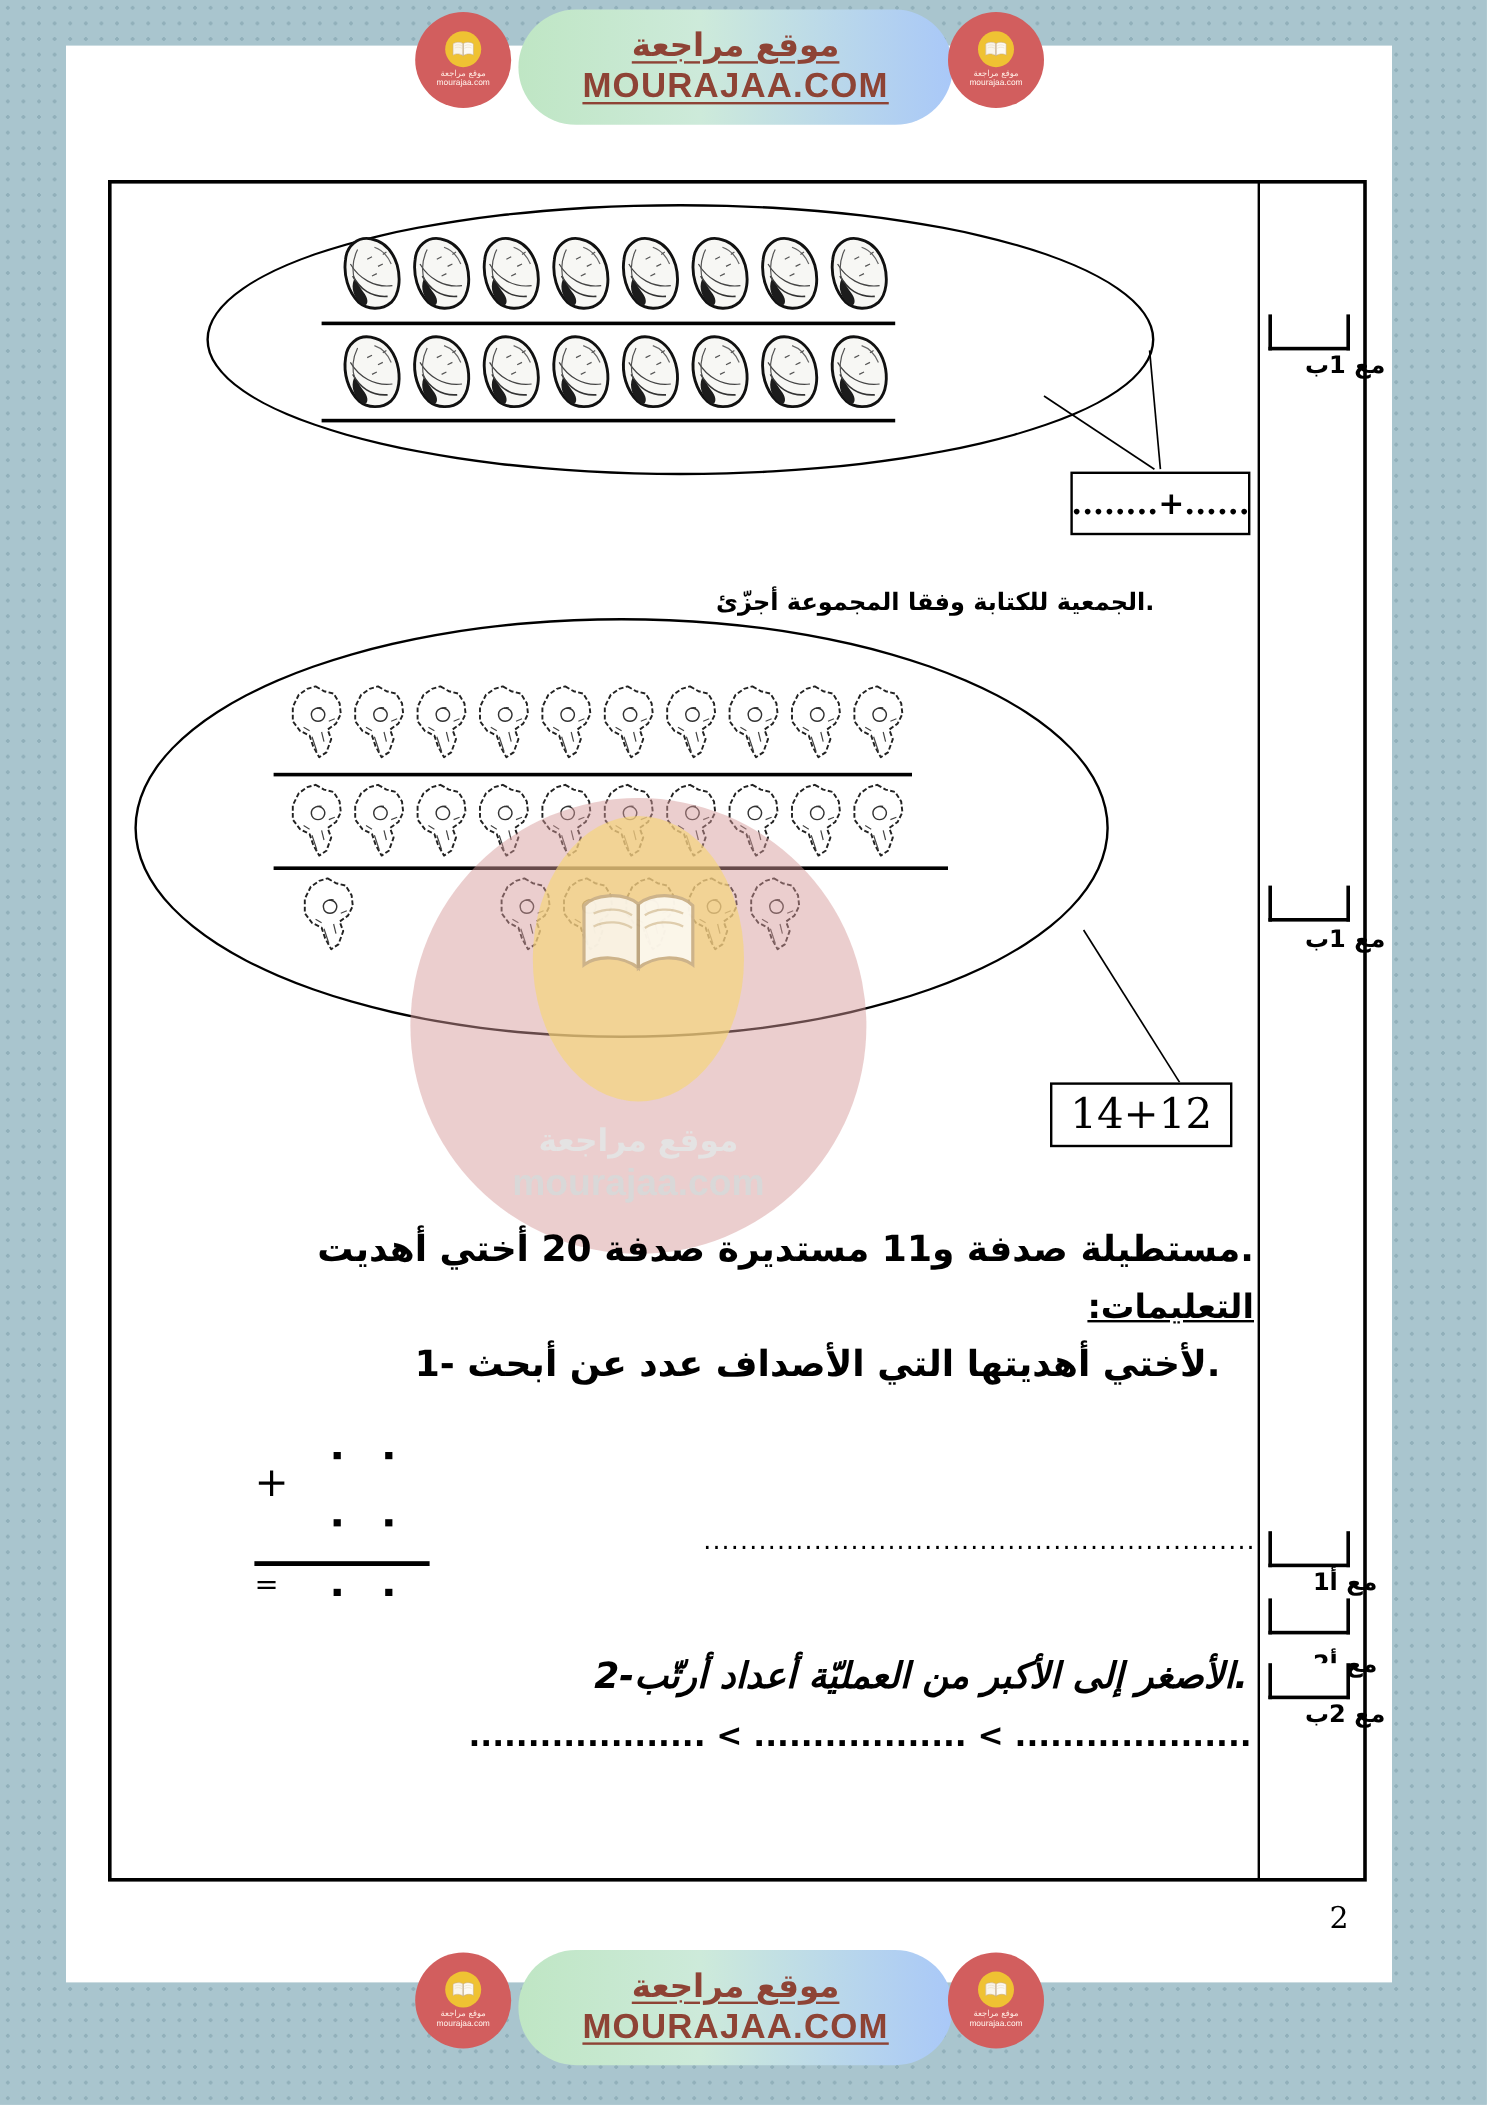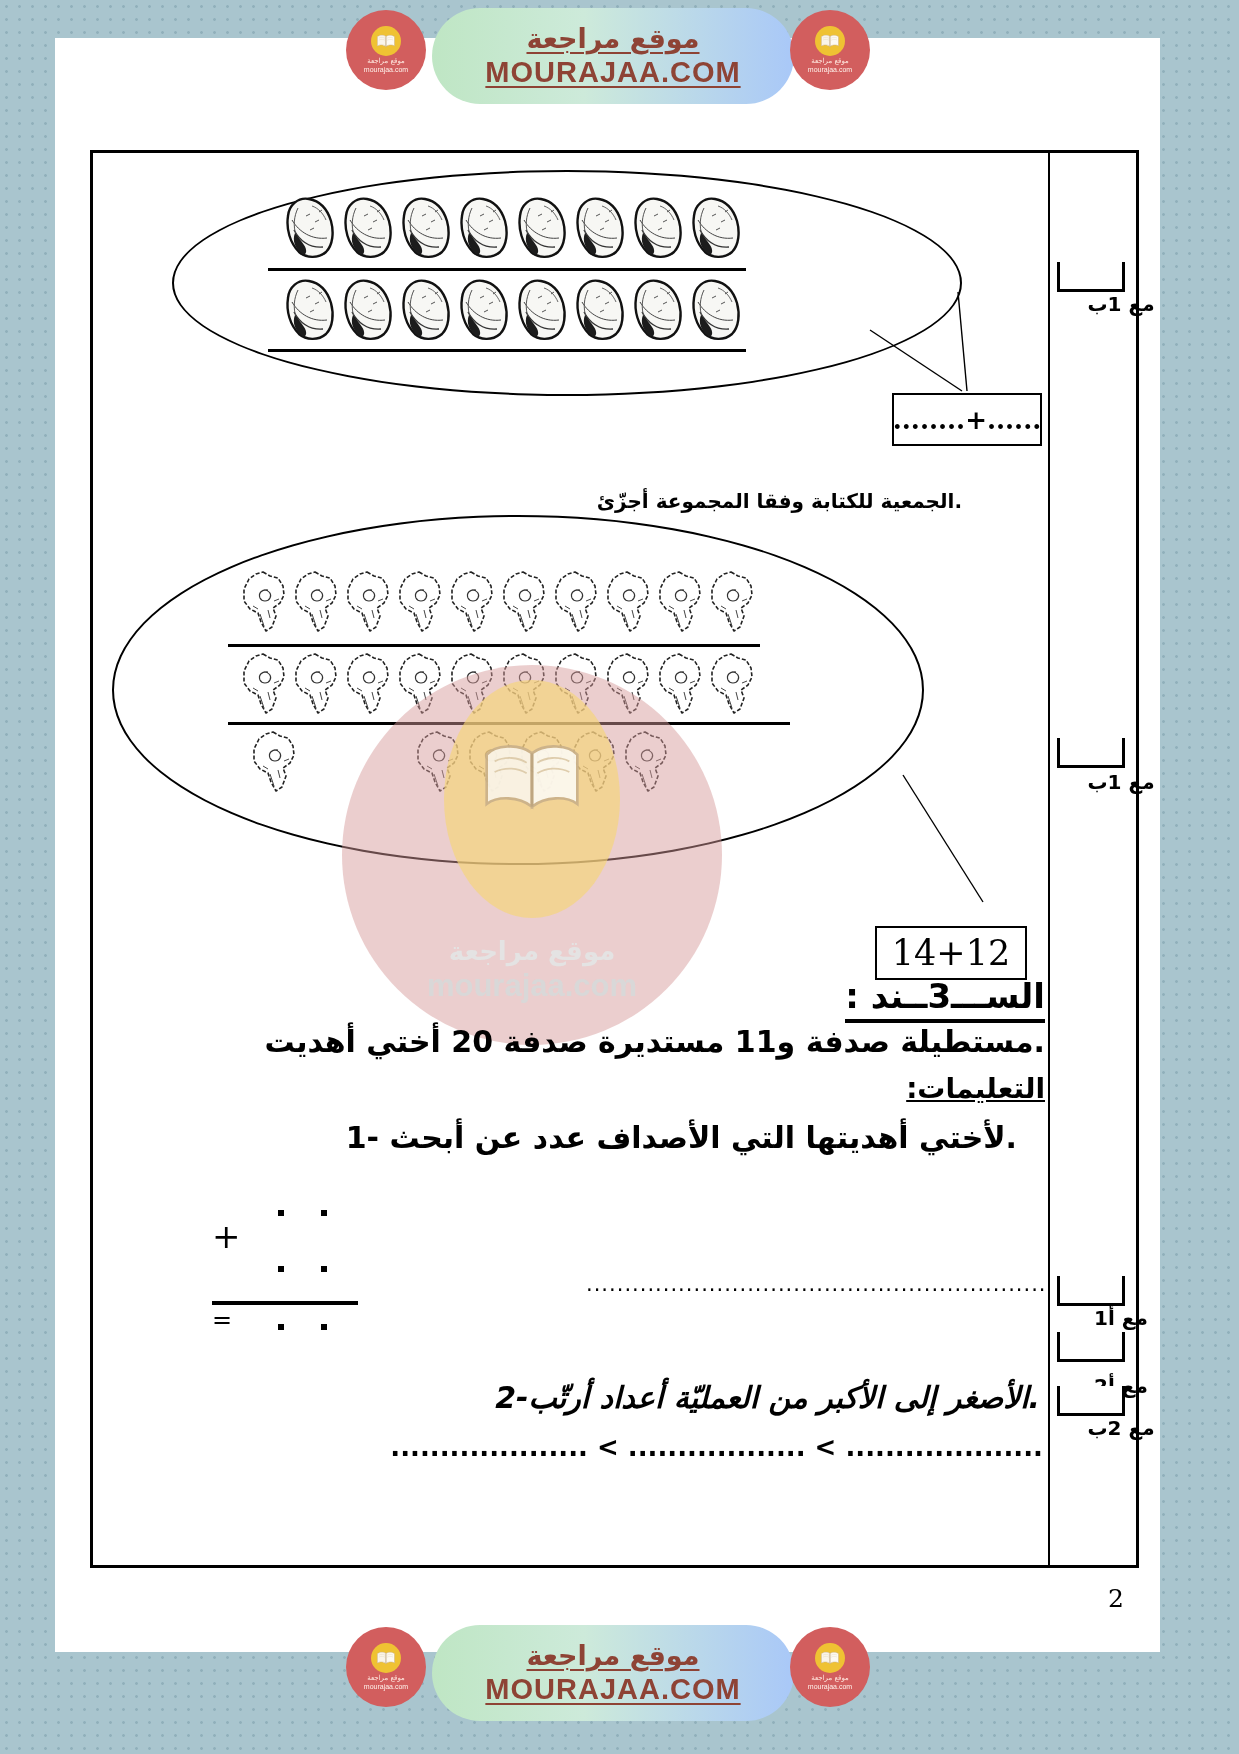--- a/index.html
+++ b/index.html
@@ -303,31 +303,30 @@
         <use href="#icon-spiral"></use>
       </svg>
       <svg class="shell spiral" viewBox="0 0 48 66">
         <use href="#icon-spiral"></use>
       </svg>
       <svg class="shell spiral" viewBox="0 0 48 66">
         <use href="#icon-spiral"></use>
       </svg>
     </div>
 
-  <div class="callout-box" style="left:875px;top:902px;width:152px;height:54px;font-size:35px;margin-top:24px;">14+12</div>
+  <div class="callout-box" style="left:875px;top:902px;width:152px;height:54px;font-size:35px;">14+12</div>
 
   <div class="wm-circle"></div>
   <div class="wm-yellow"></div>
   <svg class="wm-book" viewBox="0 0 80 60">
       <use href="#icon-book"></use>
     </svg>
   <div class="wm-t1">موقع مراجعة</div>
   <div class="wm-t2">mourajaa.com</div>
 
-  <div class="tline heading" dir="rtl" style="right:194px;top:976px;font-size:34px;">الســـ3ــند :</div>
   <div class="tline vline" style="right:194px;top:1024px;font-size:30px;"><span dir="ltr" class="tok">أهديت</span> <span dir="ltr" class="tok">أختي</span> <span dir="ltr" class="tok">20</span> <span dir="ltr" class="tok">صدفة</span> <span dir="ltr" class="tok">مستديرة</span> <span dir="ltr" class="tok">و11</span> <span dir="ltr" class="tok">صدفة</span> <span dir="ltr" class="tok">مستطيلة.</span></div>
   <div class="tline" dir="rtl" style="right:194px;top:1072px;font-size:28px;text-decoration:underline;">التعليمات:</div>
   <div class="tline vline" style="right:222px;top:1120px;font-size:30px;"><span dir="ltr" class="tok">1-</span> <span dir="ltr" class="tok">أبحث</span> <span dir="ltr" class="tok">عن</span> <span dir="ltr" class="tok">عدد</span> <span dir="ltr" class="tok">الأصداف</span> <span dir="ltr" class="tok">التي</span> <span dir="ltr" class="tok">أهديتها</span> <span dir="ltr" class="tok">لأختي.</span></div>
 
   <div class="dotrow" style="left:278px;top:1210px;">
       <span class="sq"></span>
       <span class="sq"></span>
     </div>
   <div class="opsym" style="left:212px;top:1216px;font-size:34px;">+</div>
   <div class="dotrow" style="left:278px;top:1266px;">

